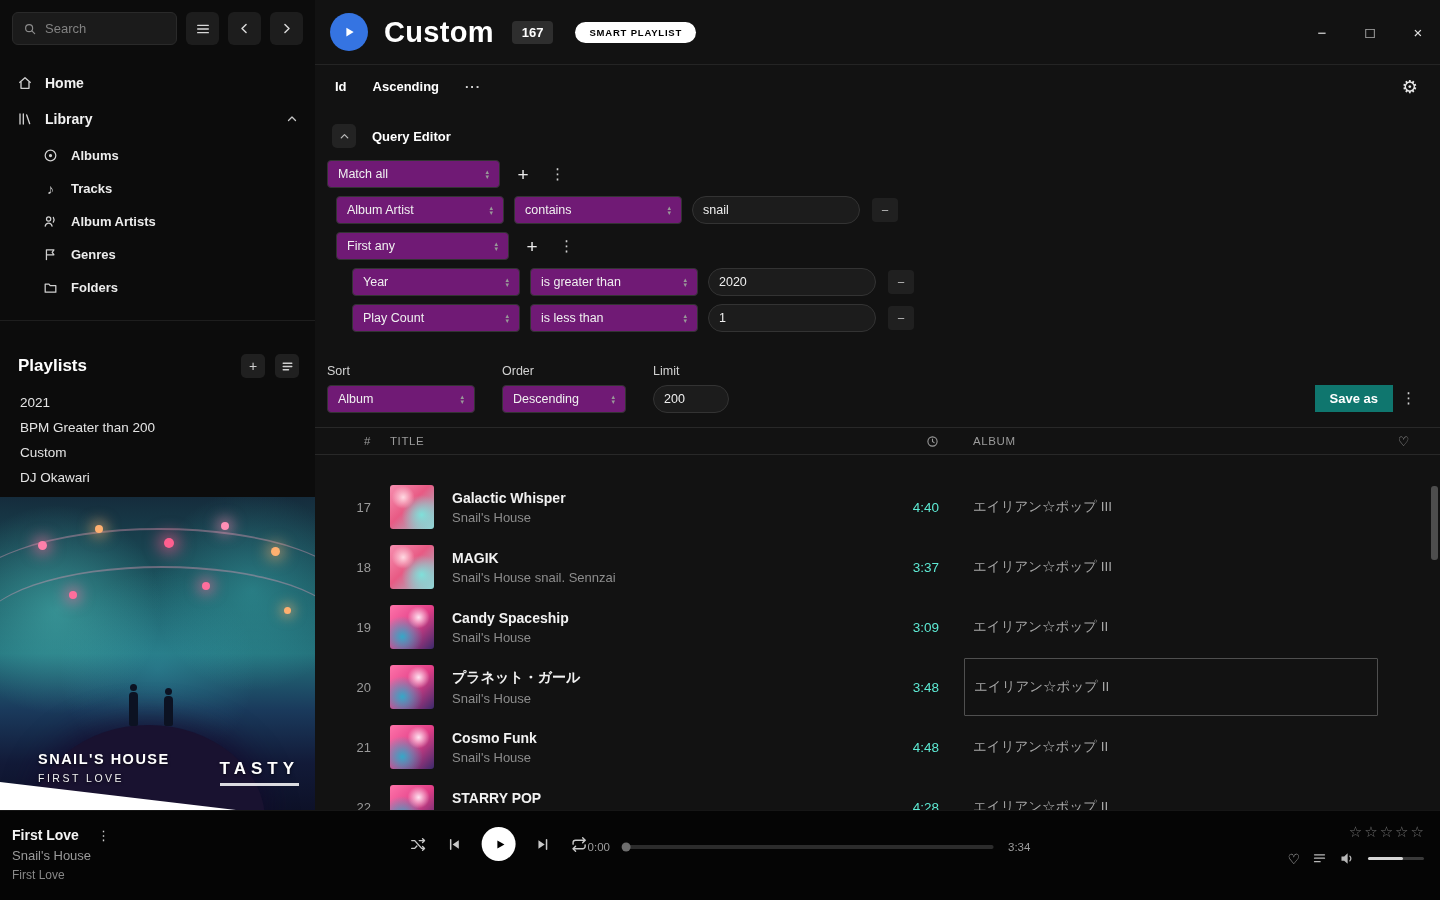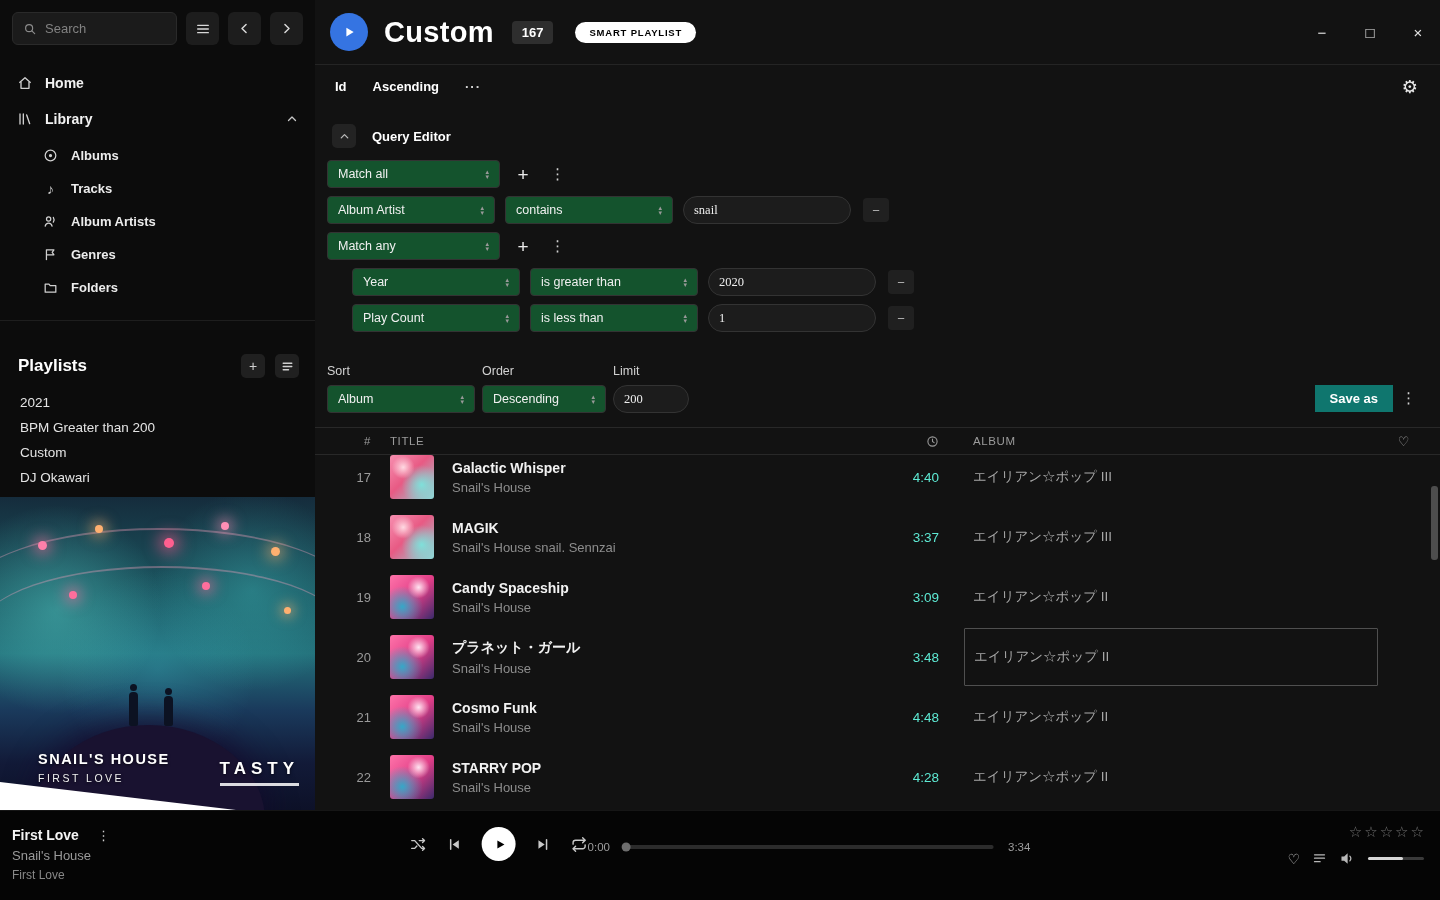--- a/index.html
+++ b/index.html
@@ -65,51 +65,51 @@
 
   .sort-row { display:flex; align-items:center; gap:26px; padding:14px 20px 10px; position:relative; font-size:13px; font-weight:700; }
   .sort-more { color:#d8d8d8; font-size:13px; letter-spacing:1px; cursor:pointer; background:none; border:none; font-weight:700; }
   .gear-btn { position:absolute; right:22px; top:11px; background:none; border:none; color:#e8e8e8; font-size:18px; cursor:pointer; }
 
   .qe-head { display:flex; align-items:center; gap:16px; padding:20px 20px 8px 17px; }
   .collapse-btn { width:24px; height:24px; background:#232323; border:none; border-radius:5px; color:#bbb; display:flex; align-items:center; justify-content:center; cursor:pointer; }
   .qe-title { font-size:13px; font-weight:600; color:#fff; }
   .qe-body { padding:4px 0 0 12px; }
   .qrow { display:flex; align-items:center; gap:10px; margin-bottom:8px; height:28px; }
-  .indent-1 { }
+  .indent-1 { margin-left:9px; }
   .indent-2 { margin-left:25px; }
-  .select { height:28px; background:#14532d; border:1px solid #333; border-radius:4px; display:flex; align-items:center; padding:0 10px; font-size:12.5px; color:#f0f0f0; cursor:pointer; }
+  .select { height:28px; background:#701a75; border:1px solid #333; border-radius:4px; display:flex; align-items:center; padding:0 10px; font-size:12.5px; color:#f0f0f0; cursor:pointer; }
   .select .lbl { flex:1; white-space:nowrap; overflow:hidden; }
   .sel-arrows { display:flex; flex-direction:column; line-height:5px; font-size:7px; color:#999; margin-left:10px; }
   .w-match { width:173px; } .w-field { width:168px; } .w-op { width:168px; }
   .w-sort { width:148px; } .w-order { width:124px; }
-  .qinput { height:28px; width:168px; background:#1c1c1c; border:1px solid #333; border-radius:14px; color:#eee; font-size:12.5px; padding:0 10px; font-family:Liberation Serif, serif; outline:none; }
+  .qinput { height:28px; width:168px; background:#1c1c1c; border:1px solid #333; border-radius:14px; color:#eee; font-size:12.5px; padding:0 10px; font-family:Liberation Sans, sans-serif; outline:none; }
   .qinput.w-limit { width:76px; }
   .ghost-btn { background:none; border:none; color:#eaeaea; cursor:pointer; }
   .plus-btn { font-size:19px; width:26px; height:26px; line-height:1; }
   .kebab-btn { font-size:15px; color:#cfcfcf; padding:0 4px; }
   .minus-btn { width:26px; height:24px; background:#202020; border:none; border-radius:4px; color:#b5b5b5; font-size:13px; cursor:pointer; margin-left:2px; }
 
-  .sol { position:relative; padding:24px 8px 14px 12px; display:flex; gap:7px; }
+  .sol { position:relative; padding:24px 8px 14px 12px; display:flex; gap:27px; }
   .sol-col { display:flex; flex-direction:column; gap:7px; }
   .sol-label { font-size:12.5px; color:#d2d2d2; }
   .save-btn { position:absolute; top:45px; right:47px; height:27px; padding:0 15px; background:#0f766e; border:none; border-radius:0; color:#fff; font-size:13px; font-weight:700; cursor:pointer; }
   .sol-kebab { position:absolute; top:49px; right:20px; }
 
   
   .ttable { border-top:1px solid #282828; }
   .tgrid { display:grid; grid-template-columns:62px 500px 68px 420px 1fr; align-items:center; }
   .thead { height:27px; border-bottom:1px solid #282828; color:#9b9b9b; font-size:11.5px; letter-spacing:.6px; }
   .th-idx, .c-idx { text-align:right; padding-right:6px; }
   .th-title { padding-left:13px; }
   .th-dur, .c-dur { text-align:right; padding-right:6px; }
   .th-dur { display:flex; justify-content:flex-end; align-items:center; }
   .th-album, .c-album { padding-left:28px; }
   .th-fav { display:flex; justify-content:flex-end; padding-right:30px; color:#9b9b9b; font-size:13px; }
-  .tbody { height:355px; overflow:hidden; }
+  .tbody { height:355px; overflow:hidden;margin-top:30px; }
   .rows { transform:translateY(-8px); }
   .trow { height:60px; cursor:pointer; }
   .c-idx { color:#9a9a9a; font-size:13px; }
   .c-title { display:flex; align-items:center; gap:18px; padding-left:13px; min-width:0; }
   .thumb { width:44px; height:44px; border-radius:3px; flex:none; }
   .art-iii { background:
       radial-gradient(circle at 30% 28%, #ffd9e2 0%, transparent 26%),
       radial-gradient(circle at 72% 68%, #7fe0da 0%, transparent 46%),
       linear-gradient(135deg, #f78fb0 0%, #e85a84 45%, #8fd8d8 100%); }
   .art-ii { background:
@@ -361,21 +361,21 @@
               <span>▴</span>
               <span>▾</span>
             </span>
         </div>
         <input class="qinput" value="snail" style="">
         <button class="minus-btn">−</button>
       </div>
 
       <div class="qrow indent-1">
         <div class="select w-match">
-          <span class="lbl">Match any</span>
+          <span class="lbl">First any</span>
           <span class="sel-arrows">
               <span>▴</span>
               <span>▾</span>
             </span>
         </div>
         <button class="ghost-btn plus-btn">+</button>
         <button class="ghost-btn kebab-btn">⋮</button>
       </div>
 
       <div class="qrow indent-2">

